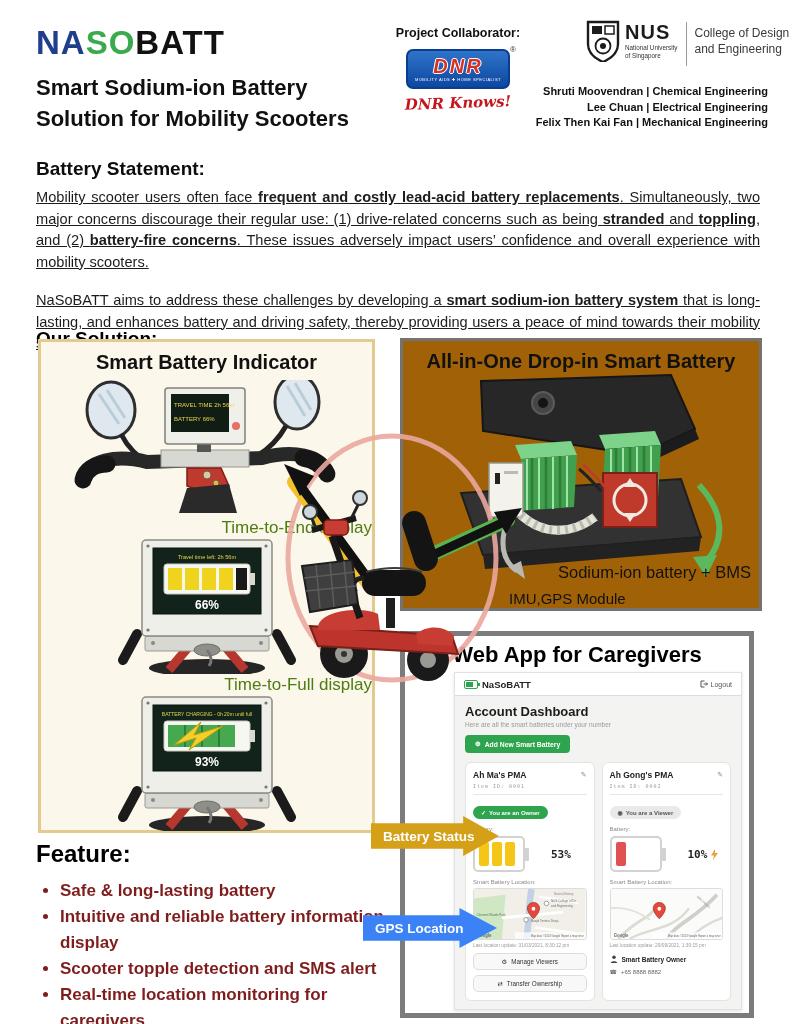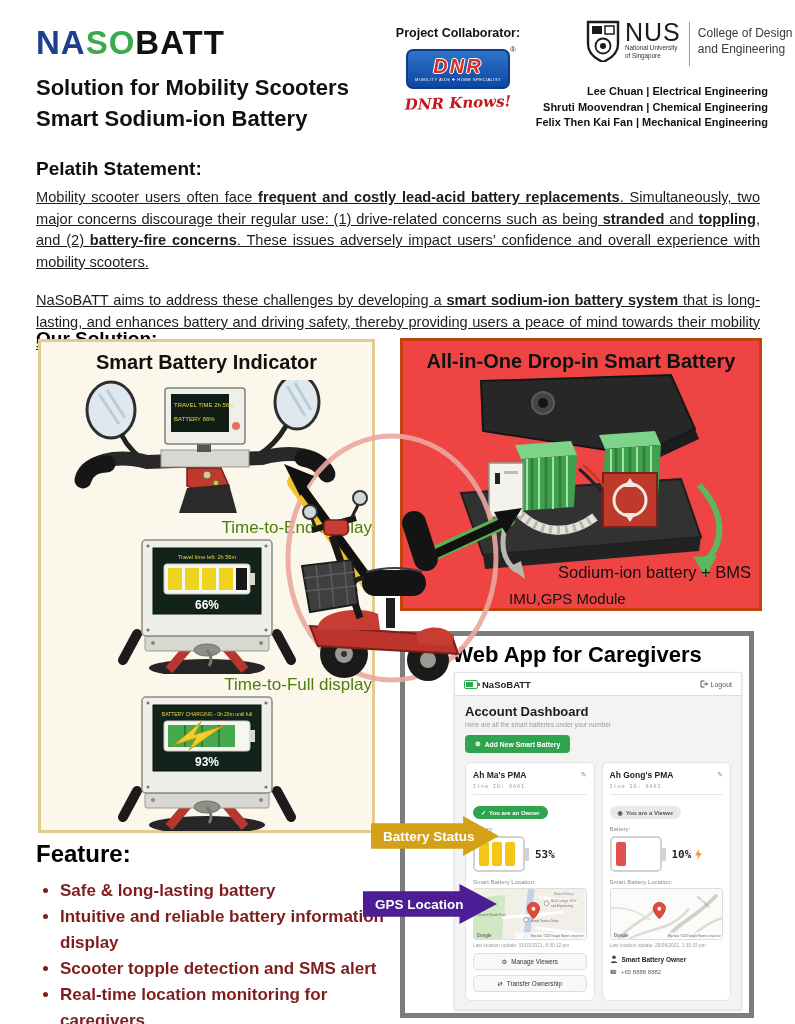--- a/index.html
+++ b/index.html
@@ -17,21 +17,21 @@
              display:flex; flex-direction:column; align-items:center; justify-content:center; }
   .dnr-name { font-size:20px; font-weight:800; font-style:italic; color:#d93025; letter-spacing:2px;
               text-shadow:-1px 0 #fff,1px 0 #fff,0 -1px #fff,0 1px #fff; line-height:18px; }
   .dnr-tagline { font-size:4px; color:#fff; letter-spacing:.5px; margin-top:2px; white-space:nowrap; }
   .dnr-reg { position:absolute; right:-8px; top:-6px; font-size:8px; color:#333; }
   .dnr-slogan { margin-top:5px; font-size:15px; font-weight:700; font-style:italic; color:#c4161c;
                 font-family:"DejaVu Serif", serif; transform:rotate(-2deg); }
   .nus { position:absolute; left:586px; top:20px; display:flex; align-items:flex-start; }
   .nus-shield { width:34px; height:42px; }
   .nus-text { margin-left:5px; }
-  .nus-acronym { font-size:25px; font-weight:400; color:#1b1b1b; line-height:24px; letter-spacing:1px; }
+  .nus-acronym { font-size:20px; font-weight:700; color:#1b1b1b; line-height:24px; letter-spacing:1px; }
   .nus-sub { font-size:6.3px; color:#333; line-height:7.5px; }
   .nus-divider { width:1px; height:44px; background:#9a9a9a; margin:2px 8px 0; }
   .nus-college { font-size:12px; color:#3a3a3a; line-height:16px; margin-top:5px; }
   .team { position:absolute; right:27px; top:84px; text-align:right; font-size:11px; font-weight:700; color:#111; line-height:15.5px; }
 
   
   .problem { position:absolute; left:36px; top:158px; width:724px; }
   .sec-heading { font-size:19px; font-weight:700; color:#0d0d0d; }
   .problem p { margin-top:7px; font-size:14.6px; color:#1c1c1c; line-height:21.5px; text-align:justify;text-decoration:underline; }
   .problem p + p { margin-top:17px; }
@@ -43,21 +43,21 @@
   .box-title { text-align:center; font-size:20px; font-weight:700; color:#111; margin-top:9px; }
   .display-label { position:absolute; width:100%; text-align:right; font-size:17px; color:#4d7c0f; }
   .handlebar-art { position:absolute; left:26px; top:38px; }
   .monitor-art { position:absolute; left:76px; }
   .bubble { position:absolute; left:206px; top:352px; width:124px; padding:12px 8px; background:#F6C344;
             border-radius:18px; color:#fff; font-size:10.5px; font-weight:700; text-align:center; line-height:14px; z-index:3; }
   .bubble::after { content:""; position:absolute; left:18px; bottom:-12px; border:10px solid transparent;
                    border-top-color:#F6C344; border-left-color:#F6C344; transform:rotate(12deg); }
 
   .battery-box { position:absolute; left:400px; top:338px; width:362px; height:273px;
-                 border:3px solid #c2410c; background:#ef4444; z-index:1; }
+                 border:3px solid #737373; background:#a16207; z-index:1; }
   .battery-art { position:absolute; left:0; top:32px; }
   .caption-batt { position:absolute; right:8px; top:222px; font-size:16.5px; color:#111; }
   .caption-imu { position:absolute; left:106px; top:249px; font-size:15px; color:#111; }
 
   .scooter-art { position:absolute; left:266px; top:418px; z-index:5; }
 
   
   .webapp-box { position:absolute; left:400px; top:631px; width:354px; height:387px;
                 border:5px solid #7C7C7C; background:#fff; z-index:2; }
   .webapp-title { text-align:center; font-size:22px; font-weight:700; margin-top:6px; }
@@ -85,53 +85,53 @@
   .pill { display:inline-flex; align-items:center; gap:3px; font-size:6px; font-weight:700; padding:3px 8px; border-radius:9px; }
   .pill-owner { background:#2EA44F; color:#fff; }
   .pill-viewer { background:#e9e9e9; color:#555; }
   .small-label { font-size:6px; color:#8b8b8b; margin-top:7px; }
   .batt-row { display:flex; align-items:center; gap:10px; margin-top:4px; }
   .batt-graphic { width:52px; height:36px; border:2px solid #d2d2d2; border-radius:5px; background:#fff;
                   position:relative; display:flex; gap:3px; padding:4px; }
   .batt-graphic::after { content:""; position:absolute; right:-6px; top:10px; width:4px; height:13px; background:#d2d2d2; border-radius:1px; }
   .bar-y { width:10px; border-radius:2px; background:#F5C518; }
   .bar-r { width:10px; border-radius:2px; background:#E05252; }
-  .pct { font-size:11px; font-weight:700; font-family:"DejaVu Sans Mono", monospace; color:#222; display:flex; align-items:center; gap:3px; }
+  .pct { font-size:11px; font-weight:700; font-family:"DejaVu Sans Mono", monospace; color:#222; display:flex; align-items:center; gap:3px;margin-left:16px; }
   .map { margin-top:3px; height:52px; border:1px solid #ddd; border-radius:3px; overflow:hidden; }
   .map svg { display:block; width:100%; height:100%; }
   .last-update { font-size:4.8px; color:#9a9a9a; margin-top:3px; }
   .card-btn { display:flex; align-items:center; justify-content:center; gap:4px; margin-top:5px; width:100%;
               background:#f8f8f8; border:1px solid #ddd; border-radius:5px; font-size:6.3px; color:#333; padding:4px 0; }
   .owner-line { display:flex; align-items:center; gap:4px; margin-top:7px; font-size:6.5px; font-weight:700; color:#222; }
   .phone-line { display:flex; align-items:center; gap:4px; margin-top:5px; font-size:6px; color:#666; }
 
   
   .feature { position:absolute; left:36px; top:840px; width:360px; }
   .feature-heading { font-size:24px; font-weight:700; }
   .feature ul { margin:10px 0 0 24px; width:340px; }
   .feature li { font-size:17px; font-weight:700; color:#7f1d1d; line-height:26px; }
 
   
   .callout { position:absolute; height:40px; color:#fff; font-weight:700; font-size:13.5px; display:flex;
              align-items:center; padding-left:12px; z-index:6;
              clip-path:polygon(0 18%, 72% 18%, 72% 0, 100% 50%, 72% 100%, 72% 82%, 0 82%); }
   .callout-gold { left:371px; top:816px; width:128px; background:#D4A017; }
-  .callout-green { left:363px; top:884px; width:134px; background:#4c1d95; }
+  .callout-green { left:363px; top:908px; width:134px; background:#3b82f6; }
 </style>
 </head>
 <body>
 
 <div id="poster">
 
   <div class="logo">
     <span class="na">NA</span><span class="so">SO</span><span class="batt">BATT</span>
   </div>
   <div class="poster-title">
+    <div>Smart Sodium-ion Battery</div>
     <div>Solution for Mobility Scooters</div>
-    <div>Smart Sodium-ion Battery</div>
   </div>
 
   <div class="collab">
     <div class="collab-label">Project Collaborator:</div>
     <div class="dnr-box">
       <div class="dnr-name">DNR</div>
       <div class="dnr-tagline">MOBILITY AIDS ✚ HOME SPECIALIST</div>
       <div class="dnr-reg">®</div>
     </div>
     <div class="dnr-slogan">DNR Knows!</div>
@@ -153,27 +153,27 @@
       </div>
     </div>
     <div class="nus-divider"></div>
     <div class="nus-college">
       <div>College of Design</div>
       <div>and Engineering</div>
     </div>
   </div>
 
   <div class="team">
+    <div>Shruti Moovendran | Chemical Engineering</div>
     <div>Lee Chuan | Electrical Engineering</div>
-    <div>Shruti Moovendran | Chemical Engineering</div>
     <div>Felix Then Kai Fan | Mechanical Engineering</div>
   </div>
 
   <div class="problem">
-    <div class="sec-heading">Pelatih Statement:</div>
+    <div class="sec-heading">Battery Statement:</div>
     <p><span>Mobility scooter users often face </span><b>frequent and costly lead-acid battery replacements</b><span>. Simultaneously, two major concerns discourage their regular use: (1) drive-related concerns such as being </span><b>stranded</b><span> and </span><b>toppling</b><span>, and (2) </span><b>battery-fire concerns</b><span>. These issues adversely impact users’ confidence and overall experience with mobility scooters.</span></p>
     <p><span>NaSoBATT aims to address these challenges by developing a </span><b>smart sodium-ion battery system</b><span> that is long-lasting, and enhances battery and driving safety, thereby providing users a peace of mind towards their mobility scooters.</span></p>
   </div>
 
   <div class="solution-heading">Our Solution:</div>
 
   <div class="indicator-box">
     <div class="box-title">Smart Battery Indicator</div>
 
     <svg class="handlebar-art" width="280" height="135" viewBox="0 0 280 135">

